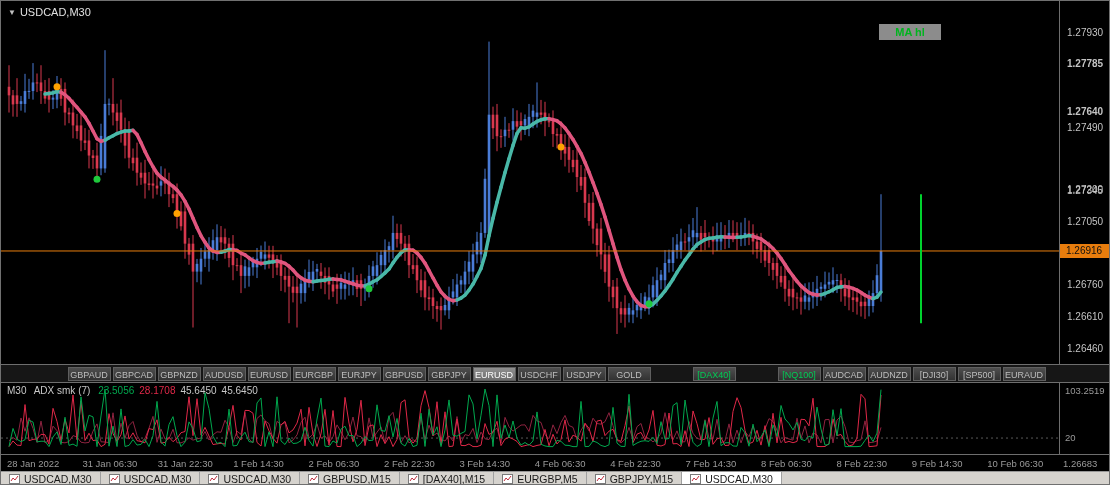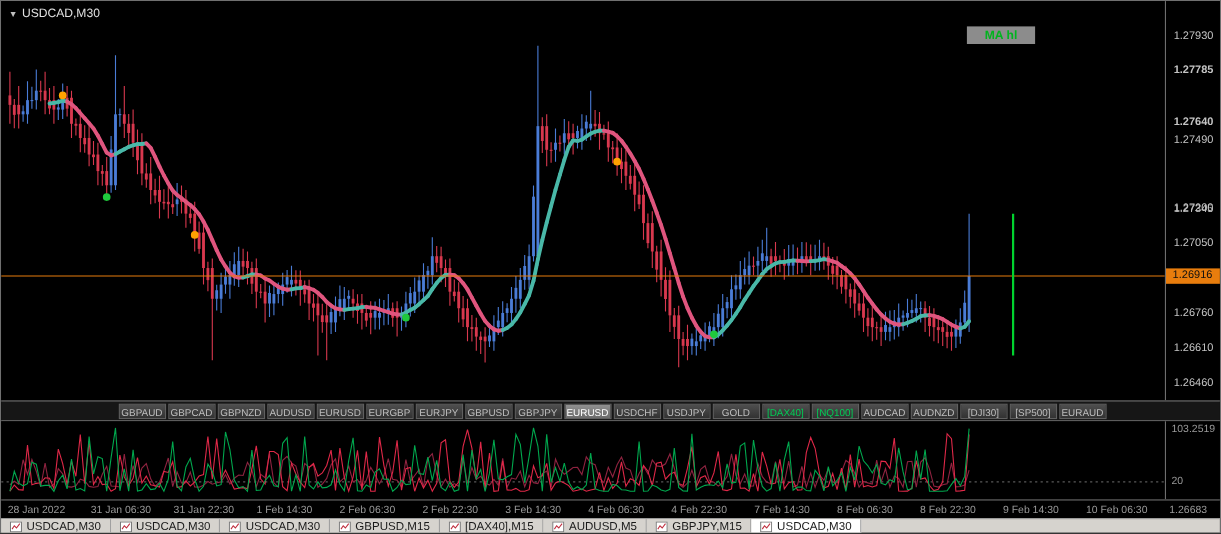--- a/index.html
+++ b/index.html
@@ -20,21 +20,21 @@
   .ptick{position:absolute;left:7px;font-size:10px;color:#c4c4c4;white-space:nowrap;}
   #price-box{position:absolute;left:0;width:52px;height:14px;background:#e87d0d;color:#101010;
     font-size:10px;line-height:14px;padding-left:6px;box-sizing:border-box;z-index:3;}
   
   #symbol-bar{position:absolute;left:0;top:363px;width:1110px;height:19px;background:#161616;
     border-top:1px solid #6e6e6e;border-bottom:1px solid #6e6e6e;box-sizing:border-box;
     display:flex;align-items:center;padding-left:3px;justify-content:center;}
   .stab{width:43px;height:14px;line-height:14px;margin-right:2px;background:linear-gradient(#4e4e4e,#323232);
     border:1px solid #5f5f5f;color:#bdbdbd;font-size:9px;text-align:center;box-sizing:border-box;cursor:pointer;overflow:hidden;}
   .stab.active{background:linear-gradient(#909090,#6c6c6c);color:#ffffff;}
-  .stab.green{color:#00cc55;}
+  .stab.green{color:#00cc55;margin-left:40px;}
   
   #ind-area{position:absolute;left:0;top:382px;width:1058px;height:71px;background:#000;}
   #ind-svg{position:absolute;left:0;top:0;}
   #ind-label{position:absolute;left:6px;top:2px;font-size:10px;color:#c8c8c8;white-space:nowrap;}
   #ind-label span{margin-right:5px;}
   #ind-axis{position:absolute;left:1058px;top:382px;width:52px;height:71px;background:#000;border-left:1px solid #6e6e6e;box-sizing:border-box;}
   .itick{position:absolute;left:5px;font-size:9.5px;color:#9a9a9a;white-space:nowrap;}
   #ind-max{top:2px;}
   
   #time-axis{position:absolute;left:0;top:453px;width:1110px;height:17px;background:#000;border-top:1px solid #6e6e6e;box-sizing:border-box;}
@@ -756,20 +756,25 @@
       <div class="stab">EURAUD</div>
     </div>
 
   <div id="ind-area">
     <svg id="ind-svg" width="1058" height="71">
         <line x1="0" y1="55.047999999999995" x2="1058" y2="55.047999999999995" stroke="#5a5a5a" stroke-dasharray="2 3"></line>
         <polyline points="8,57.725205999839645 12,54.54824038066573 16,57.256564307618184 20,34.95664034326245 24,48.25964913880858 28,34.78055334848602 32,45.44671916899978 36,59.5007765205593 40,38.100923008761924 44,59.84250753283867 48,57.43898613015643 52,43.12488636228256 56,47.7116634518535 60,59.405782935639685 64,59.82641494276986 68,58.626518008788565 72,52.58665757564598 76,54.00021399386984 80,59.17848008717542 84,59.92751495127893 88,59.37966614557859 92,48.11229381781184 96,40.87241310364885 100,58.80580681200526 104,59.009800097918614 108,59.65702597671907 112,29.765897597574437 116,59.78913160263034 120,40.2371413400918 124,55.36737816581393 128,42.58969133040203 132,38.43057120043173 136,52.35929719462121 140,59.22153504184069 144,55.334004116019955 148,45.24345086171574 152,33.36426963995024 156,59.36654846793811 160,46.094541198296454 164,55.974992162383614 168,55.7880192538783 172,46.27242763773616 176,59.74726574707702 180,59.858300591190044 184,58.22675752309402 188,54.75883945823995 192,57.16736617977915 196,55.78698313070295 200,55.08386940844762 204,48.54045987435983 208,57.03317757358095 212,51.78420965419545 216,48.832248721760315 220,49.237540775724284 224,37.230614365316214 228,44.34858331314101 232,59.55063177623106 236,48.22605729145229 240,51.35058502859377 244,29.411288181186457 248,55.94933115912767 252,59.86503241878058 256,35.445856679021176 260,31.892218004372822 264,37.77635034842351 268,40.67824906323774 272,56.3828520639489 276,38.33561653005043 280,41.697072807597955 284,39.52321558483094 288,59.90956177626609 292,56.98993408887015 296,51.887524153788284 300,39.461813046241744 304,34.190291406561826 308,55.00393245766752 312,51.11778607728537 316,40.72380682139682 320,55.1675413860283 324,52.87326607411208 328,59.93480465083507 332,53.652494266027865 336,41.86641550543524 340,48.66582907818271 344,56.79740417668887 348,49.385897480821676 352,34.00228070127548 356,52.74599735790956 360,53.639323933613916 364,59.7910051945867 368,34.85233559319329 372,54.74883987608386 376,49.243499396259814 380,43.87705478745066 384,59.874654943202856 388,33.829284211528254 392,29.335825435219007 396,48.6239985394803 400,59.52192583315877 404,52.630551282335475 408,59.92295071084683 412,56.631467476256574 416,59.089356340194705 420,34.44646815645616 424,56.37395490525181 428,42.11082680801116 432,52.848311005303955 436,50.02202546937791 440,56.15880638633557 444,57.9717341665815 448,52.85611180872492 452,58.04128760979607 456,33.55874032939195 460,59.940466312602254 464,51.62656226207014 468,52.64077016919162 472,45.450023698969204 476,59.4931875300453 480,49.07656949339494 484,55.78409410383076 488,56.58586619093083 492,47.7092307400367 496,45.29250943215222 500,59.919801941572054 504,34.346730841771276 508,43.71194285004156 512,48.122582551244314 516,45.15860779671476 520,42.03160763275815 524,41.868818637360576 528,48.39344620680216 532,32.34037061555484 536,37.873383473914465 540,39.47042076599144 544,51.723455786370714 548,55.70954473816186 552,41.82963585461545 556,50.66664389658454 560,39.54860901733889 564,32.4282313947664 568,42.55679807168454 572,44.357074606860444 576,56.76221700264042 580,47.4016413581853 584,40.67170160787204 588,47.813904446308314 592,35.16015918292381 596,40.562908819839045 600,41.14064961816689 604,38.618774049257915 608,29.65920810636807 612,42.67184443212526 616,57.08724902849305 620,59.93463843751732 624,56.112085706501816 628,44.42013012332252 632,56.44108056943834 636,43.715370416712766 640,40.47170131141176 644,54.138718091654674 648,55.48465300608466 652,58.86648667832645 656,56.02592126370758 660,50.11868130182626 664,29.64719319917336 668,49.1467168473451 672,56.705041744786286 676,47.83802167861334 680,58.94481736949173 684,58.74583857379881 688,38.52986626649101 692,50.303756181049394 696,55.368751490392086 700,56.508803364309706 704,36.70050551823903 708,55.27260972400614 712,56.15894838149283 716,36.27413214664381 720,59.76072195676557 724,57.90218462840129 728,40.86917654704864 732,59.820271388970056 736,47.06071968326686 740,59.942759287615274 744,48.78507420705186 748,53.618736319887724 752,43.145692794569456 756,55.26630385976514 760,56.00575589748371 764,46.05723764107796 768,35.58900879155975 772,38.496434746956886 776,47.262082704719155 780,59.90435647240714 784,54.638189746935126 788,55.98456894558506 792,57.13105154546555 796,35.177452668532126 800,55.19994519296254 804,42.92053613599869 808,59.94353410907735 812,49.82786728601603 816,51.97128014586659 820,59.8830416429365 824,36.7645029292842 828,36.37744911790232 832,59.942311334951384 836,37.00141549535695 840,33.13667208652069 844,43.44102982865982 848,58.94983376790431 852,59.77724309655285 856,57.699492973179524 860,56.811918107532826 864,37.81123119335972 868,59.63556385814883 872,59.27427811713255 876,57.9904833019351 880,44.408946689391044 " fill="none" stroke="#8f2340" stroke-width="1"></polyline>
         <polyline points="8,63.624229290655364 12,57.93226955884153 16,62.10588026695356 20,62.4889520960771 24,21.57118148768837 28,57.68234930270081 32,56.39959049253622 36,55.89367288626124 40,51.34055930735448 44,51.69703666186003 48,61.23263282092986 52,25.32808700016311 56,38.48131363149432 60,57.24837505505301 64,36.15793401152233 68,49.96609097054855 72,11.98115948093308 76,56.73500286052164 80,18.011800013852508 84,57.47120013834072 88,50.260900753826405 92,57.55276325305188 96,57.05890971968457 100,63.615291771524944 104,61.30697992348227 108,30.631710953565268 112,50.57817462949046 116,58.340229020410426 120,51.839874093841836 124,32.92788675692741 128,56.07914293792152 132,49.81503853232879 136,57.660635838418585 140,58.52886084864602 144,59.82345533793006 148,45.6031806361018 152,46.52321579437519 156,36.788568064905206 160,60.1220287842354 164,59.408122873323585 168,54.22298342216926 172,58.70759880621159 176,55.26033117447128 180,49.69667533046229 184,48.48846646981218 188,13.783479844499688 192,52.64262508959483 196,15.683527354662175 200,52.114114666299976 204,44.38699720439815 208,52.97370455756682 212,61.575656022474526 216,60.86775464831818 220,60.334387305526974 224,61.08187112564572 228,43.252292810841894 232,22.38958436471023 236,52.523026598302046 240,57.05256285736665 244,27.41574712181538 248,27.521474487211833 252,30.235803478711325 256,59.42090075914251 260,63.011892249977336 264,37.98758645280655 268,47.84522273443004 272,55.278225436239666 276,60.17738555532639 280,41.90684424698492 284,38.34994814467352 288,49.86424369241193 292,46.93270587235364 296,40.11391103522345 300,26.202192788994992 304,62.8435926008765 308,24.35189423387135 312,51.169741340317664 316,63.487291519307526 320,50.84205191632124 324,26.35470815819903 328,62.13952383545629 332,27.490631554565873 336,63.48690342021803 340,63.62420133093261 344,14.385753961296416 348,40.034858307358405 352,58.817208840803666 356,46.29478270951698 360,17.21485074223824 364,62.61826512608667 368,43.066090617685035 372,41.91889588066314 376,63.57154491416582 380,51.5793627559505 384,60.662837988533795 388,53.70052298733641 392,63.6243031969756 396,56.35816889712934 400,19.616260544450448 404,16.800827862876197 408,54.504149187079676 412,60.106616682047246 416,55.30731719174089 420,22.759253735185737 424,7.617734246901257 428,24.416207745191954 432,52.651434269456395 436,18.723268264671333 440,61.68548502998035 444,28.80849254150734 448,63.62387385447186 452,63.106547609447404 456,35.970717110619674 460,62.37932228316359 464,62.64372460513463 468,60.976329455640304 472,63.56518829157961 476,63.61705838143652 480,62.18668554731501 484,40.564633701100846 488,51.38953623086374 492,49.53189077987699 496,38.281261759071484 500,62.580341249359066 504,56.104917119040564 508,54.32171300637748 512,56.02989532038364 516,58.47161778158318 520,63.58874805290431 524,62.64908550578527 528,61.53895414631554 532,63.62175564959518 536,62.42535606460228 540,61.674043729028114 544,46.39740566706984 548,62.76323186681838 552,51.30137115326498 556,60.996911593202924 560,56.415482788415304 564,36.868501333896496 568,59.05326258368793 572,52.15427676435725 576,54.13468099425791 580,58.16564476749987 584,40.20878002181115 588,45.39234441811545 592,58.53434654900312 596,38.118135549412855 600,37.115993054015824 604,52.61884725530953 608,48.1503637694588 612,46.30199207848484 616,56.503615602220066 620,58.42997543095392 624,42.577691750878 628,22.955653553645767 632,59.528413461684984 636,51.21718415344265 640,49.423225444161986 644,57.098696168689926 648,46.93358302059957 652,27.409271593930214 656,62.234429423346036 660,62.994982827574574 664,61.5040072405169 668,29.992480855674643 672,60.82529141912153 676,60.57919940292754 680,63.517021447064785 684,47.65635609315081 688,63.53620540932593 692,27.92821024338874 696,40.673096281579085 700,57.0305033739373 704,56.18688198753813 708,34.565316005006785 712,61.29877304729736 716,55.823228677421355 720,54.67704007585713 724,62.52969691829336 728,62.239238930281026 732,28.483475328497093 736,14.675657952878161 740,24.526413375723095 744,47.402667338670526 748,60.69683817186528 752,59.077752004655075 756,47.27587530797831 760,62.10960313677842 764,42.6242164152719 768,62.14333590117995 772,30.29252975399703 776,59.82777876302317 780,34.357357068890344 784,59.633179315322764 788,58.402441461935176 792,59.74706406903191 796,58.42985510896417 800,36.28787254998053 804,36.64055953083515 808,42.871680640216184 812,15.223318840779683 816,63.42150522468972 820,63.621312960920804 824,63.480213396392486 828,60.747563147410055 832,35.82374760226928 836,52.51694064611913 840,51.50893308968886 844,58.39068498951815 848,62.974751850398896 852,61.7730038414818 856,55.07282442843485 860,11.288125897418865 864,15.831254834027213 868,63.60550243948307 872,63.28585734427756 876,62.75247893519869 880,12.023881651481595 " fill="none" stroke="#e02848" stroke-width="1"></polyline>
         <polyline points="8,63.48810504562633 12,45.46585008108051 16,56.29591699915164 20,58.59910174848861 24,56.711900334979134 28,37.16381678191303 32,39.03321430665706 36,58.8997852810001 40,58.221531897055996 44,58.28130015008871 48,63.6243421628125 52,54.029550616141776 56,48.861262520000125 60,61.49221831452288 64,34.25555229285623 68,62.4211418461726 72,61.07375606627978 76,63.28291410378364 80,13.82931246425104 84,47.92213128675798 88,32.21003260353634 92,33.90348238665568 96,63.623509223897706 100,32.99826914082799 104,6.039999999999992 108,63.185082306835355 112,43.15512583442418 116,63.54834614694629 120,25.91872613221509 124,63.50051648435078 128,62.3849048324436 132,56.62252726328923 136,62.05390113398857 140,61.435933797738414 144,56.33708597075382 148,63.59788877511907 152,52.72653078686323 156,18.377721318895006 160,58.7710166809445 164,63.14405138358335 168,41.58165387800964 172,33.65443498340096 176,52.714172120725095 180,63.616871761271774 184,59.084935407959776 188,38.86073295370633 192,45.60886229594841 196,58.74810687970976 200,57.617402065368125 204,9.665980094007267 208,25.664997286308733 212,53.39185440612886 216,60.40048454166467 220,59.30463057536426 224,63.6179201485269 228,26.132998744615357 232,62.909076648168146 236,62.41700040787194 240,54.03198001467949 244,49.18220968434542 248,58.56753577665814 252,59.27472515411963 256,19.988036254175242 260,14.941368044992032 264,63.571577189788435 268,48.72770162741375 272,63.61629045250584 276,13.819940430332466 280,57.92347367681593 284,61.51790626080234 288,55.04330728583925 292,60.51010726750151 296,60.07706868892397 300,57.7085651774752 304,44.22727819786212 308,57.31851285927715 312,63.0964538793118 316,36.022038349017336 320,15.097784700379854 324,63.10147573602671 328,63.61419325035895 332,57.95550858262046 336,60.205108627941314 340,46.11867891341676 344,43.22604601220313 348,52.69309549105411 352,52.5609225518889 356,63.58343356366592 360,60.17470867561435 364,53.62058742458416 368,57.60574823397885 372,57.11380657414007 376,21.809227941586897 380,47.51877741689593 384,48.26553571540875 388,32.64070401986409 392,53.92699644681835 396,35.464651945872475 400,60.21960681415376 404,63.103219100334314 408,55.45907875510174 412,63.62381981236643 416,62.23537474015298 420,30.187864749665806 424,63.45937146367956 428,26.22984567492488 432,52.12538496982337 436,43.765724945806554 440,63.62024213465682 444,47.1293123530036 448,16.93273247303292 452,52.30334484213811 456,53.197495831159635 460,50.409379249552444 464,48.45976056730471 468,11.874987330906443 472,20.95674223224323 476,55.724987064765344 480,32.166810654540235 484,6.039999999999992 488,22.50349099512789 492,63.558971256564696 496,11.887401159463955 500,55.27634888454429 504,42.007304481457666 508,54.73863384339333 512,37.968741257347205 516,55.31369175342877 520,62.02958731503368 524,59.469212818260274 528,62.215450448825806 532,57.912987286909214 536,28.907329804838476 540,61.29286770426757 544,62.967434403892575 548,63.62438995644075 552,63.62436254303685 556,57.326354130618554 560,58.377657598591306 564,62.20742853949519 568,62.46128513930629 572,63.62065672222546 576,63.61339880691706 580,18.40474328005422 584,63.62078519795223 588,63.38204605718524 592,57.959455137490835 596,59.45578179017467 600,62.41743071595843 604,63.610305414974896 608,61.797527580385335 612,24.373058639909196 616,60.144952846415116 620,63.34705422448411 624,63.497881812977205 628,11.326195902493374 632,62.47564377065683 636,60.02323157234904 640,58.245183599476036 644,57.72488381679709 648,58.394708404461014 652,54.33411055286825 656,60.44500337561208 660,38.64594863090994 664,56.212370081622275 668,55.47201482566276 672,22.5628535673561 676,19.66167686603106 680,61.66222882506973 684,17.024843725112312 688,42.81584104760459 692,59.23519656040513 696,63.50879028265891 700,61.17442065529018 704,37.53678638484277 708,63.60517818245707 712,35.01963340956722 716,18.441985650204472 720,62.69233497579936 724,59.80382896516098 728,59.669467496731045 732,62.97943548583062 736,63.216596389119466 740,44.44801949129032 744,49.79720267461142 748,63.23285687193489 752,41.15810704436299 756,58.705499956831396 760,53.72890578271274 764,46.82485574093731 768,63.62426575455539 772,41.74703926404122 776,53.4718834546892 780,22.491279051727943 784,35.94647787475512 788,40.4540459817465 792,46.965079624880794 796,39.31473808210077 800,56.24854658304394 804,57.675361905037306 808,53.131794225343995 812,55.098734735071226 816,24.101179275611727 820,46.01122268134067 824,62.183445059419334 828,61.338971285333976 832,26.65672655602259 836,52.857363787069204 840,25.637635770519708 844,63.618808190282614 848,63.58578449775546 852,63.61994181328545 856,63.62297912996955 860,63.195675392276755 864,57.389000384928956 868,52.050818428794194 872,58.556215404946 876,50.11257682440042 880,6.654103854510971 " fill="none" stroke="#00a84e" stroke-width="1"></polyline>
       </svg>
+    <div id="ind-label">
+      <span>M30</span>
+      <span>ADX smk (7)</span>
+      <span id="ind-values"><span style="color: rgb(0, 168, 78);">23.5056</span><span style="color: rgb(224, 40, 72);">28.1708</span><span style="color: rgb(200, 200, 200);">45.6450</span><span style="color: rgb(200, 200, 200);">45.6450</span></span>
+    </div>
   </div>
 
   <div id="ind-axis">
     <div id="ind-max" class="itick">103.2519</div>
     <div id="ind-level-label" class="itick" style="top: 49.048px;">20</div>
   </div>
 
   <div id="time-axis">
     <div id="corner-label">1.26683</div>
   <div class="ttick" style="left: 6px;">28 Jan 2022</div>
@@ -834,21 +839,21 @@
         </span>
         <span>[DAX40],M15</span>
       </div>
       <div class="btab">
         <span class="tabicon">
           <svg width="11" height="10" viewBox="0 0 11 10">
             <rect x="0.5" y="0.5" width="10" height="9" fill="#ffffff" stroke="#7a7a7a"></rect>
             <path d="M2 7 L4 4 L6 6 L9 2" stroke="#c03040" fill="none" stroke-width="1"></path>
           </svg>
         </span>
-        <span>AUDUSD,M5</span>
+        <span>EURGBP,M5</span>
       </div>
       <div class="btab">
         <span class="tabicon">
           <svg width="11" height="10" viewBox="0 0 11 10">
             <rect x="0.5" y="0.5" width="10" height="9" fill="#ffffff" stroke="#7a7a7a"></rect>
             <path d="M2 7 L4 4 L6 6 L9 2" stroke="#c03040" fill="none" stroke-width="1"></path>
           </svg>
         </span>
         <span>GBPJPY,M15</span>
       </div>

